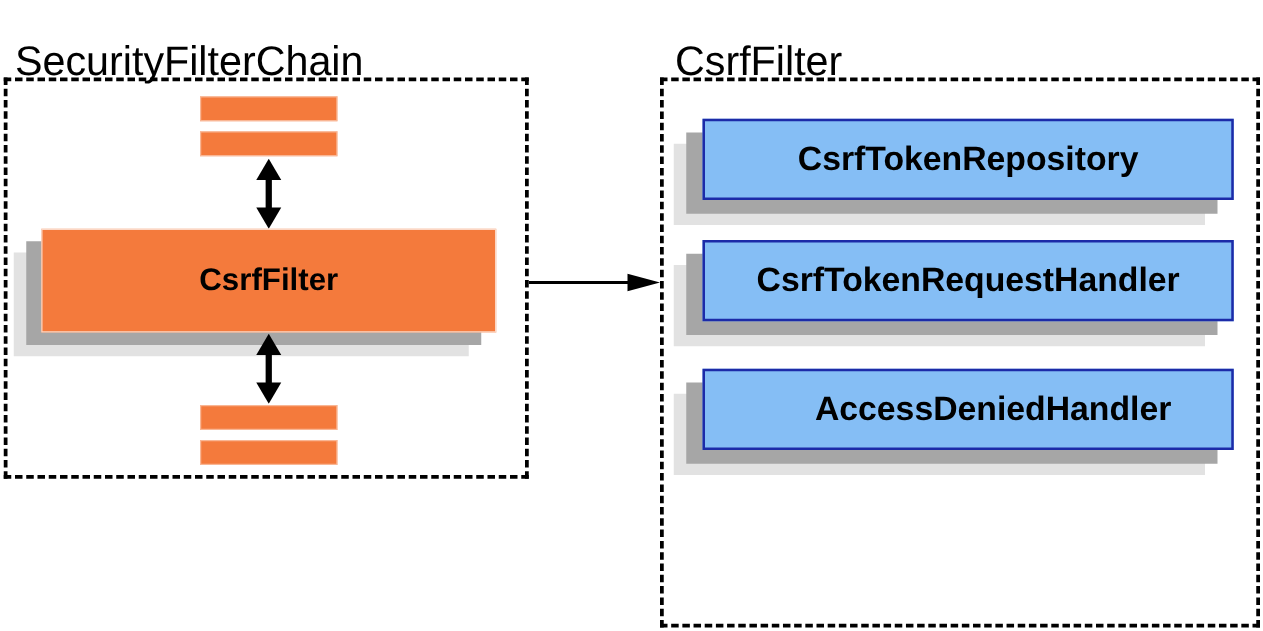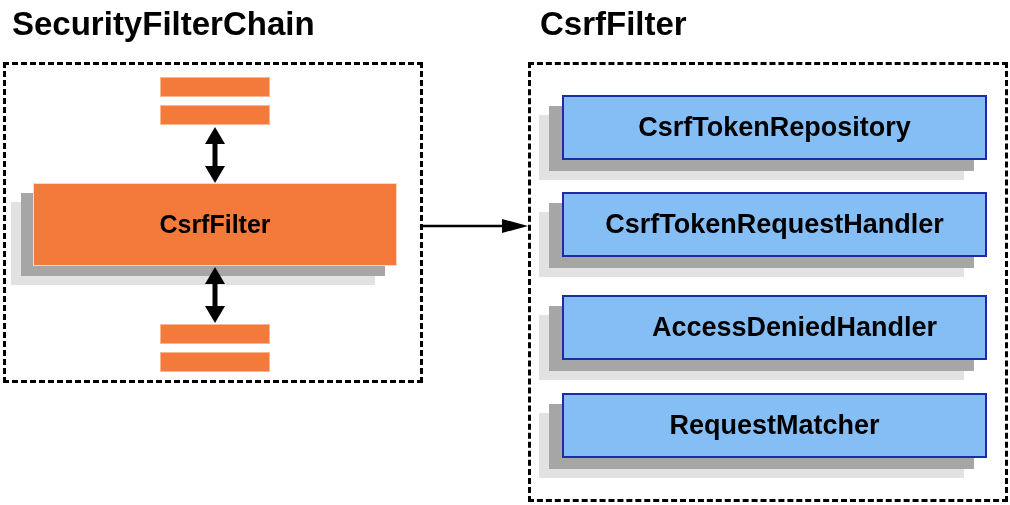--- a/index.html
+++ b/index.html
@@ -11,22 +11,22 @@
     --ink:#000000;
   }
   *{box-sizing:border-box;margin:0;padding:0;}
   html,body{background:#ffffff;}
   body{
     width:1010px;height:505px;position:relative;overflow:hidden;
     font-family:"Liberation Sans","DejaVu Sans",sans-serif;color:var(--ink);
   }
   .canvas{position:absolute;inset:0;}
   .panel-title{
-    position:absolute;font-size:33px;font-weight:bold;line-height:1.1;
-    white-space:nowrap;color:var(--ink);
+    position:absolute;font-size:33px;font-weight:normal;line-height:1.1;
+    white-space:nowrap;color:var(--ink);margin-top:25px;
   }
   #title-left{left:12px;top:6px;}
   #title-right{left:540px;top:6px;}
   .dashed-container{
     position:absolute;border:3px dashed var(--ink);background:transparent;
   }
   #container-left{left:3px;top:62px;width:420px;height:321px;}
   #container-right{left:528px;top:62px;width:480px;height:440px;}
   .filter-bar{
     position:absolute;left:160px;width:110px;height:20px;
@@ -114,17 +114,14 @@
   </div>
 
   <div class="component-box" id="component-1">
     <span class="component-label">CsrfTokenRequestHandler</span>
   </div>
 
   <div class="component-box" id="component-2">
     <span class="component-label">AccessDeniedHandler</span>
   </div>
 
-  <div class="component-box" id="component-3">
-    <span class="component-label">RequestMatcher</span>
-  </div>
 
 </div>
 
 </body></html>

